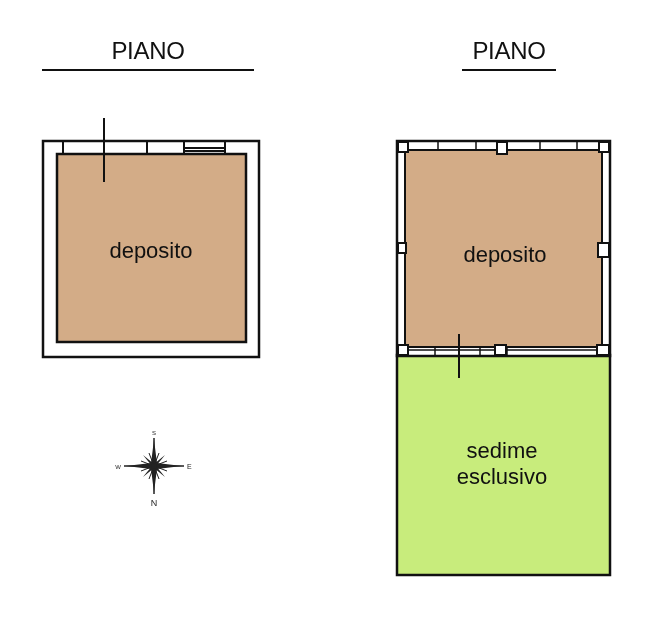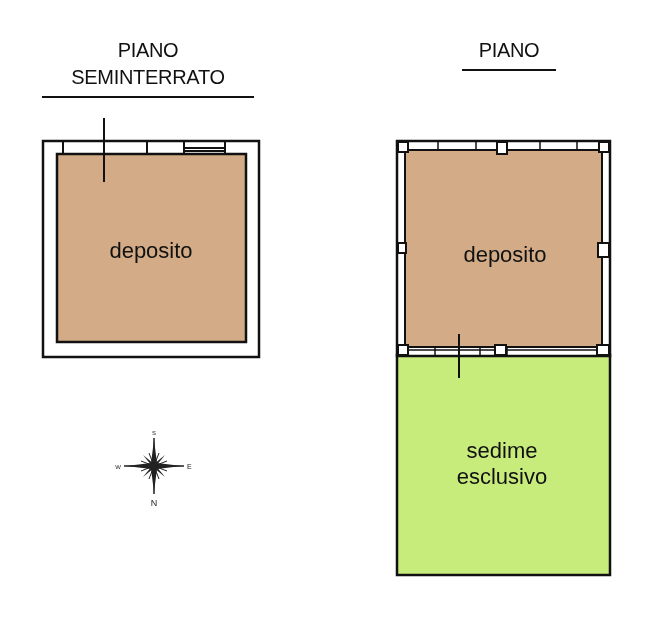--- a/index.html
+++ b/index.html
@@ -1,27 +1,26 @@
 <!DOCTYPE html>
 <html><head>
 <meta charset="utf-8">
 <style>
   html, body { margin: 0; padding: 0; background: #ffffff; }
   body { width: 650px; height: 619px; position: relative; overflow: hidden; font-family: "Liberation Sans", sans-serif; }
-  .title { position: absolute; text-align: center; color: #111; font-size: 20px; line-height: 27px; letter-spacing: -0.3px; }
+  .title { position: absolute; text-align: center; color: #111; font-size: 24px; line-height: 27px; letter-spacing: -0.3px; }
   .title .ul { display: block; height: 2px; background: #111; margin-top: 5px; }
   svg { position: absolute; left: 0; top: 0; }
   .room-label { font-family: "Liberation Sans", sans-serif; font-size: 22px; fill: #111; text-anchor: middle; }
 </style>
 </head>
 <body>
 
 <div class="title" style="left:42px; top:37px; width:212px;">
   <div>PIANO</div>
-  <div>SEMINTERRATO</div>
   <span class="ul"></span>
 </div>
 
 <div class="title" style="left:462px; top:37px; width:94px;">
   <div>PIANO</div>
   <span class="ul"></span>
 </div>
 
 <svg width="650" height="619" viewBox="0 0 650 619">
 

